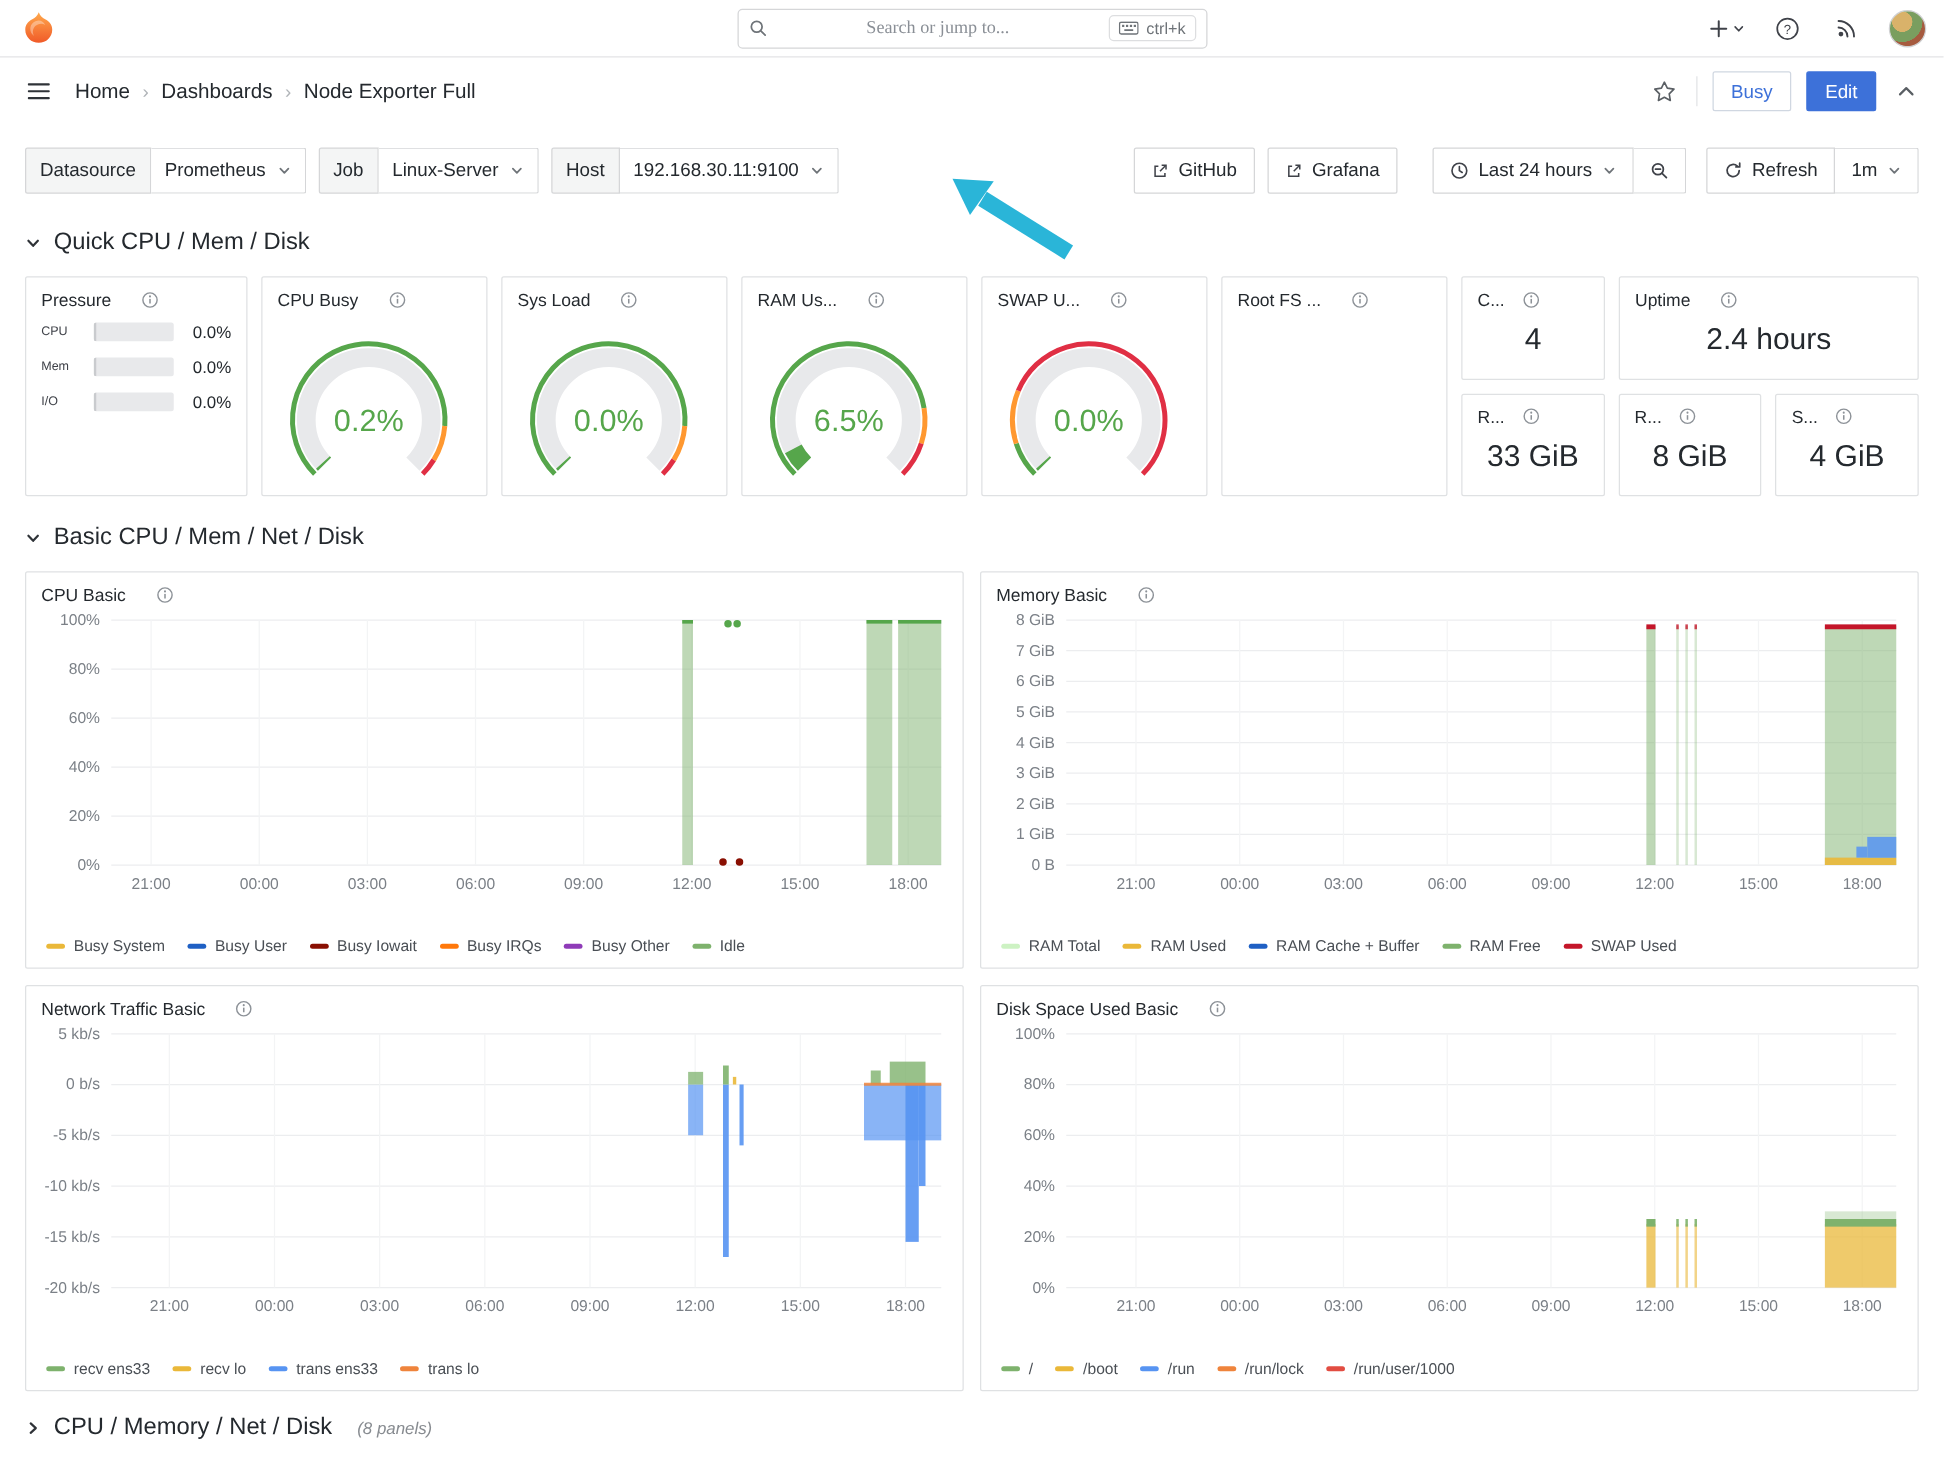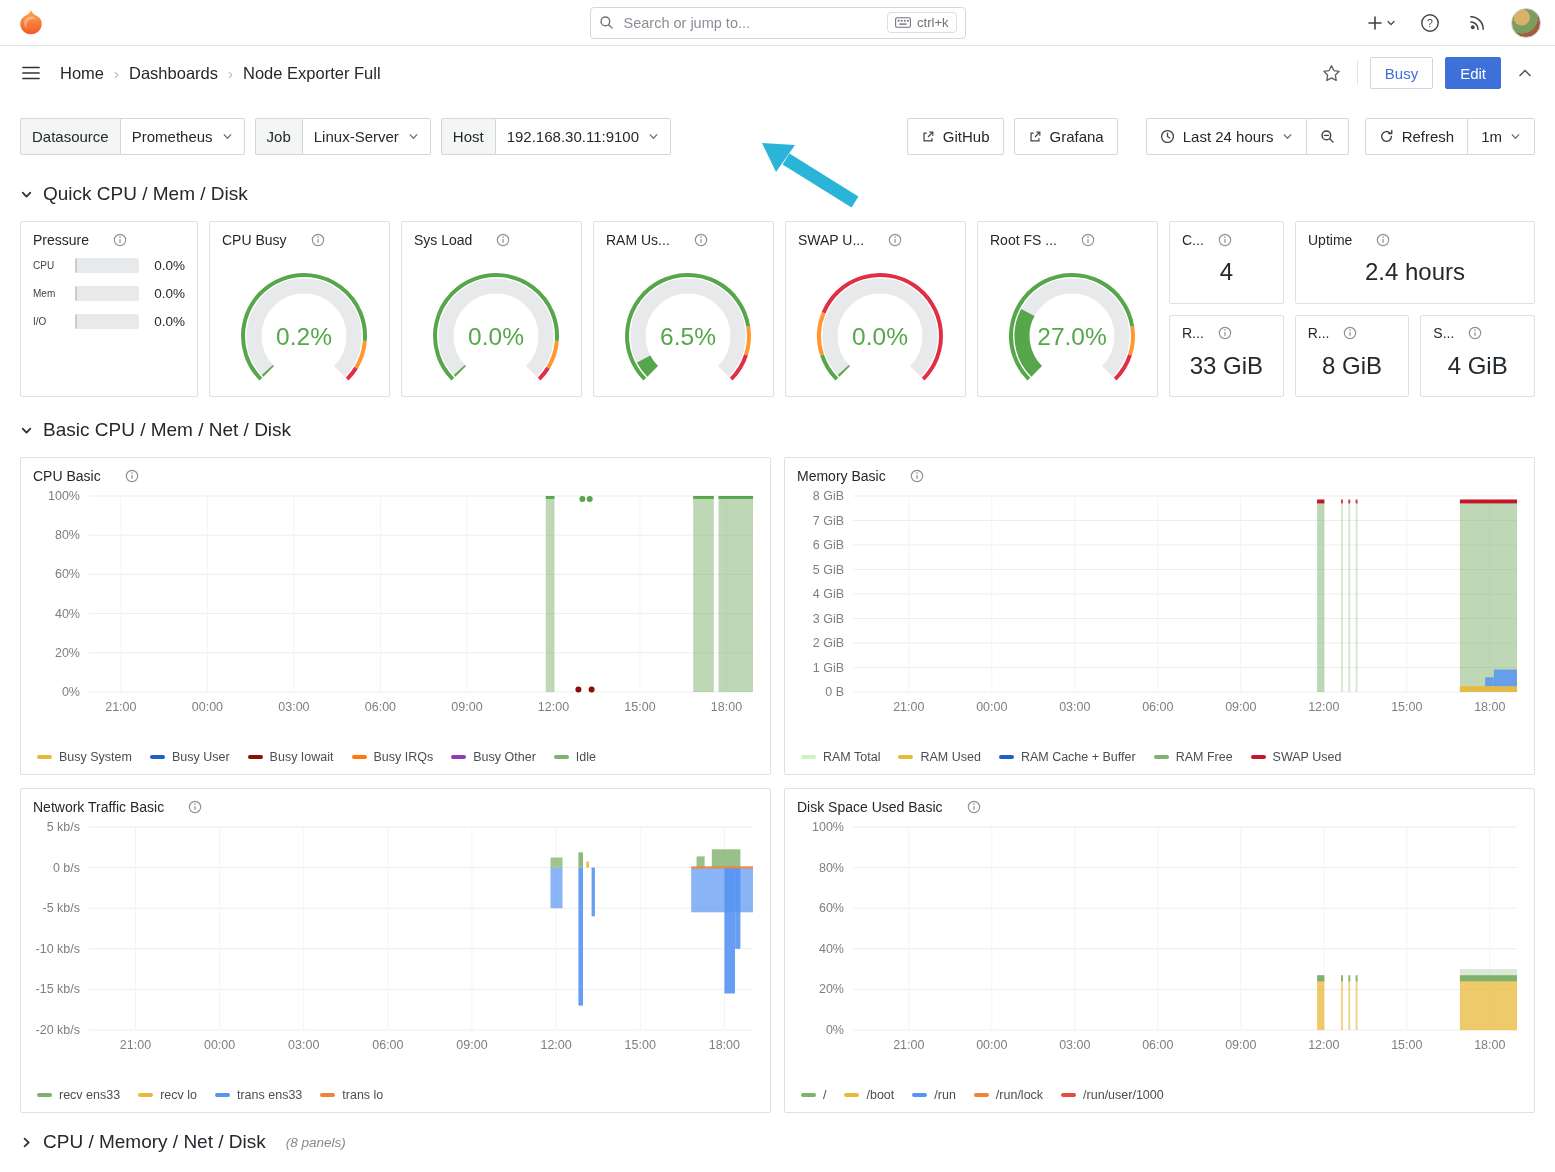--- a/index.html
+++ b/index.html
@@ -9,21 +9,21 @@
     background:#ffffff; color:#24292e;
     font-family:"Liberation Sans", sans-serif;
   }
   svg { display:block; }
 
   
   .topbar { height:46px; border-bottom:1px solid #e3e4e6; display:flex; align-items:center; padding:0 14px; position:relative; background:#fff; }
   .logo-btn { width:34px; height:34px; display:flex; align-items:center; justify-content:center; cursor:pointer; }
   .search-wrap { position:absolute; left:50%; transform:translateX(-50%); width:376px; }
   .search-box { display:flex; align-items:center; height:32px; border:1px solid #d5d6d8; border-radius:4px; padding:0 8px; gap:8px; background:#fff; }
-  .search-box input { border:none; outline:none; flex:1; font-size:14.5px; color:#3f4249; font-family:Liberation Sans, sans-serif; background:transparent; }
+  .search-box input { border:none; outline:none; flex:1; font-size:14.5px; color:#3f4249; font-family:Liberation Serif, serif; background:transparent;text-align:center; }
   .search-box input::placeholder { color:#8a8f96; }
   .kbd-badge { display:flex; align-items:center; gap:6px; border:1px solid #dddee0; border-radius:4px; padding:2px 7px; font-size:13px; color:#6e7378; white-space:nowrap; }
   .top-actions { margin-left:auto; display:flex; align-items:center; gap:20px; }
   .plus-group { display:flex; align-items:center; gap:3px; cursor:pointer; }
   .avatar { width:30px; height:30px; border-radius:50%; background:radial-gradient(circle at 35% 30%, #d9b26a 0 30%, #7a9e5f 31% 60%, #a65b3f 61% 100%); border:1px solid #d0d1d3; }
 
   
   .crumb-bar { height:54px; display:flex; align-items:center; padding:0 18px; gap:16px; background:#fff; }
   .burger { cursor:pointer; padding:4px; }
   .crumbs { display:flex; align-items:center; gap:10px; font-size:16.5px; color:#24292e; }
@@ -60,21 +60,21 @@
   
   .quick-row { display:flex; gap:11px; padding:0 20px; height:176px; }
   .pressure-panel { width:178px; flex:none; display:flex; flex-direction:column; }
   .pressure-body { padding:8px 12px 6px 12px; display:flex; flex-direction:column; gap:13px; }
   .pressure-row { display:flex; align-items:center; gap:8px; }
   .pressure-label { width:34px; font-size:10px; color:#3f4249; }
   .pressure-bar { flex:1; height:15px; background:#e8e9eb; border-radius:2px; position:relative; overflow:hidden; }
   .pressure-bar::after { content:""; position:absolute; left:0; top:0; bottom:0; width:2px; background:#c9cbce; }
   .pressure-value { font-size:13.5px; color:#24292e; width:38px; text-align:right; }
   .gauge-panel { width:181px; flex:none; display:flex; flex-direction:column; }
-  .gauge-body { flex:1; display:flex; align-items:center; justify-content:flex-end;text-decoration:underline; }
+  .gauge-body { flex:1; display:flex; align-items:center; justify-content:flex-start;text-decoration:underline; }
   .quick-stats { flex:1; display:flex; flex-direction:column; gap:11px; }
   .stats-row { display:flex; gap:11px; flex:1; }
   .stat-panel { display:flex; flex-direction:column; flex:1; }
   .stat-fixed { flex:none; width:115px; }
   .stat-value { flex:1; display:flex; align-items:center; justify-content:center; font-size:24px; font-weight:400; color:#24292e; padding-bottom:8px; }
 
   
   .charts-grid { display:grid; grid-template-columns:1fr 1fr; gap:13px; padding:0 20px; }
   .chart-panel { display:flex; flex-direction:column; }
   .row1 .chart-panel { height:318px; }
@@ -392,30 +392,20 @@
   </div>
   <div class="panel gauge-panel">
     <div class="panel-header">
       <span class="panel-title">Root FS ...</span>
       <svg width="14" height="14" viewBox="0 0 16 16">
           <circle cx="8" cy="8" r="6.5" fill="none" stroke="#8d9298" stroke-width="1.3"></circle>
           <rect x="7.3" y="7" width="1.4" height="4.2" fill="#8d9298"></rect>
           <circle cx="8" cy="4.7" r="0.95" fill="#8d9298"></circle>
         </svg>
     </div>
-    <div class="gauge-body">
-        <svg width="170" height="126" viewBox="0 0 170 126">
-          <path d="M 49.64 111.36 A 50 50 0 1 1 120.36 111.36" stroke="#E8E9EB" stroke-width="15" fill="none"></path>
-          <path d="M 41.87 119.13 A 61 61 0 1 1 145.25 66.46" stroke="#56A64B" stroke-width="4" fill="none"></path>
-          <path d="M 145.25 66.46 A 61 61 0 0 1 143.01 94.85" stroke="#FF9830" stroke-width="4" fill="none"></path>
-          <path d="M 143.01 94.85 A 61 61 0 0 1 128.13 119.13" stroke="#E02F44" stroke-width="4" fill="none"></path>
-          <path d="M 49.64 111.36 A 50 50 0 0 1 40.81 52.60" stroke="#56A64B" stroke-width="15" fill="none"></path>
-          <text x="85" y="85" text-anchor="middle" font-size="24.5" font-weight="500" fill="#56A64B" font-family="inherit">27.0%</text>
-        </svg>
-      </div>
   </div>
 
   <div class="quick-stats">
     <div class="stats-row">
       <div class="panel stat-panel stat-fixed">
         <div class="panel-header" style="gap:14px;">
           <span class="panel-title">C...</span>
           <svg width="14" height="14" viewBox="0 0 16 16">
               <circle cx="8" cy="8" r="6.5" fill="none" stroke="#8d9298" stroke-width="1.3"></circle>
               <rect x="7.3" y="7" width="1.4" height="4.2" fill="#8d9298"></rect>

